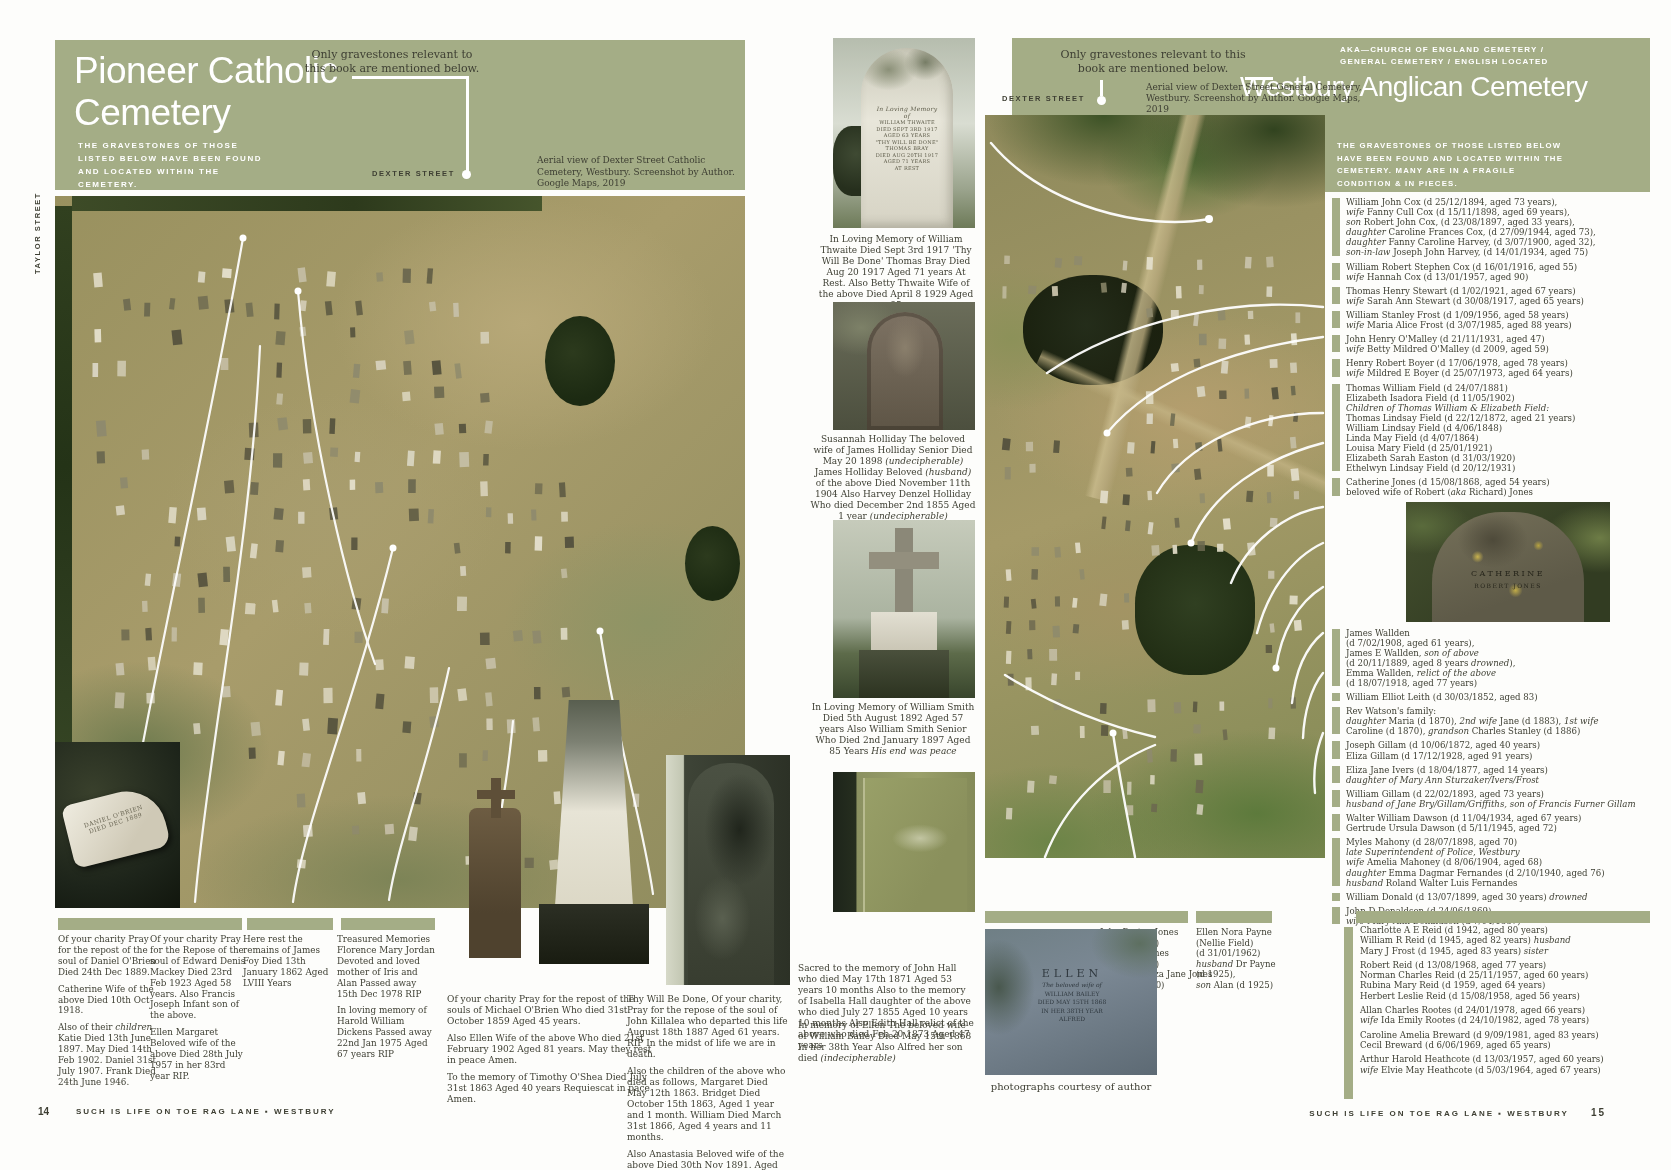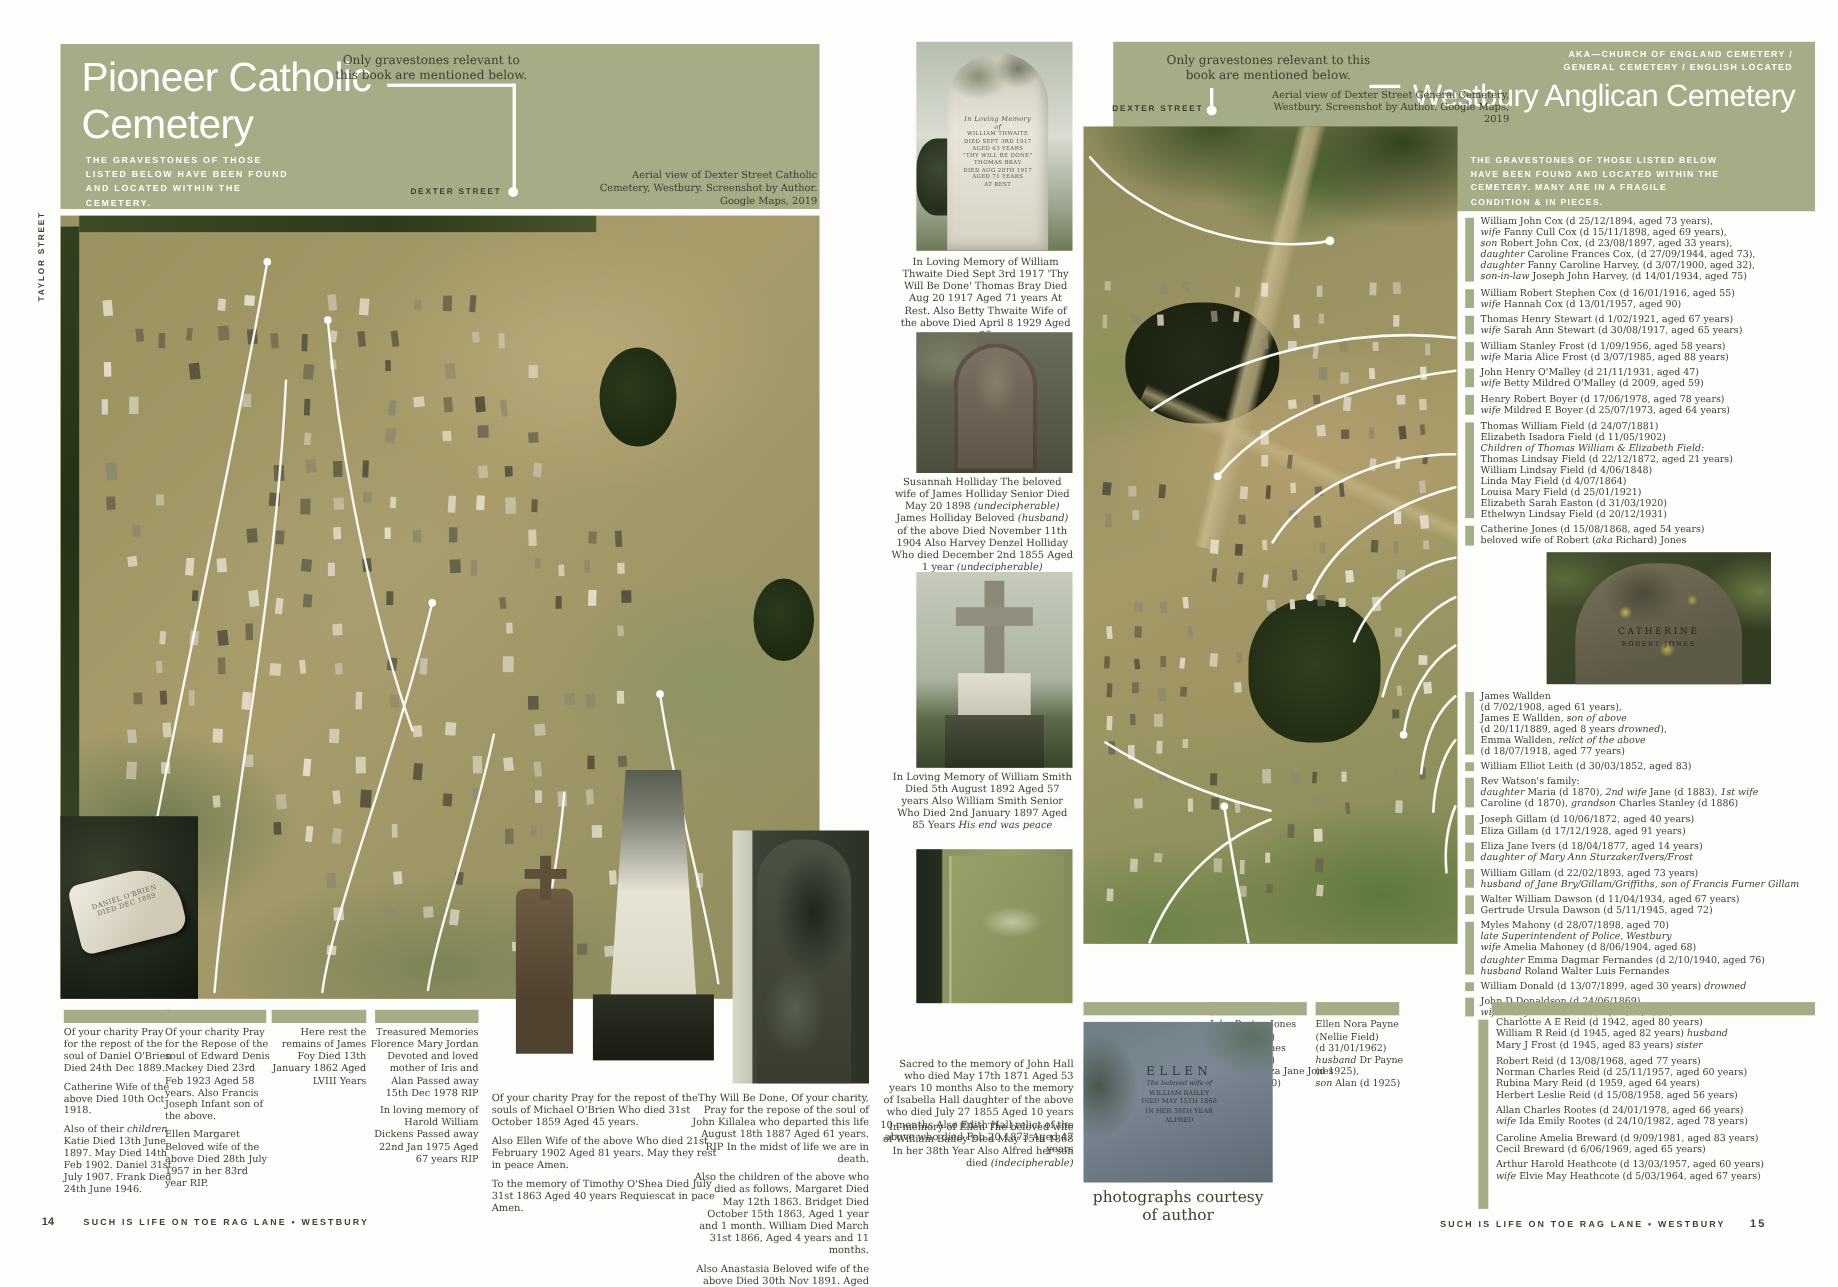--- a/index.html
+++ b/index.html
@@ -9,21 +9,21 @@
   html,body{margin:0;padding:0;background:#e8e8e4;}
   #spread{position:relative;width:1671px;height:1170px;background:#fdfdfb;overflow:hidden;
     font-family:"DejaVu Serif",serif;color:var(--ink);}
   .abs{position:absolute;}
   
   .caps{font-family:"Liberation Sans",sans-serif;font-weight:bold;letter-spacing:1.6px;font-size:8px;}
   .title{font-family:"Liberation Sans",sans-serif;font-weight:400;color:#fff;letter-spacing:-0.5px;}
   .para{margin:0 0 6px 0;}
   .ln{white-space:nowrap;}
   .center{text-align:center;}
-  .right{text-align:right;}
+  .right{}
   .vert{writing-mode:vertical-rl;letter-spacing:1.6px;font-family:"Liberation Sans",sans-serif;
     font-weight:bold;font-size:7.5px;color:var(--ink);}
   .vert.up{transform:rotate(180deg);}
   
   .band{background:var(--sage);}
   .bar{background:var(--sage);height:12px;}
   .vbar{background:var(--sage);width:9px;}
   
   .wline{background:#fff;}
   .wdot{background:#fff;border-radius:50%;width:9px;height:9px;}
@@ -824,20 +824,20 @@
       <div class="ellen-lines">
           <div class="ln">ELLEN</div>
           <div class="ln">The beloved wife of</div>
           <div class="ln">WILLIAM BAILEY</div>
           <div class="ln">DIED MAY 15TH 1868</div>
           <div class="ln">IN HER 38TH YEAR</div>
           <div class="ln">ALFRED</div>
         </div>
     </div>
   </div>
-  <div class="abs center" style="left:985px;top:1081px;width:172px;font-size:14px;">photographs courtesy of author</div>
+  <div class="abs center" style="left:985px;top:1081px;width:172px;font-size:10px;">photographs courtesy of author</div>
 
   <div class="abs foot-caps" style="left:1250px;top:1107px;width:356px;text-align:right;">
     <span>SUCH IS LIFE ON TOE RAG LANE ▪ WESTBURY</span>
     <span class="folio" style="margin-left:18px;">15</span>
   </div>
 
 </div>
 
 </body></html>

